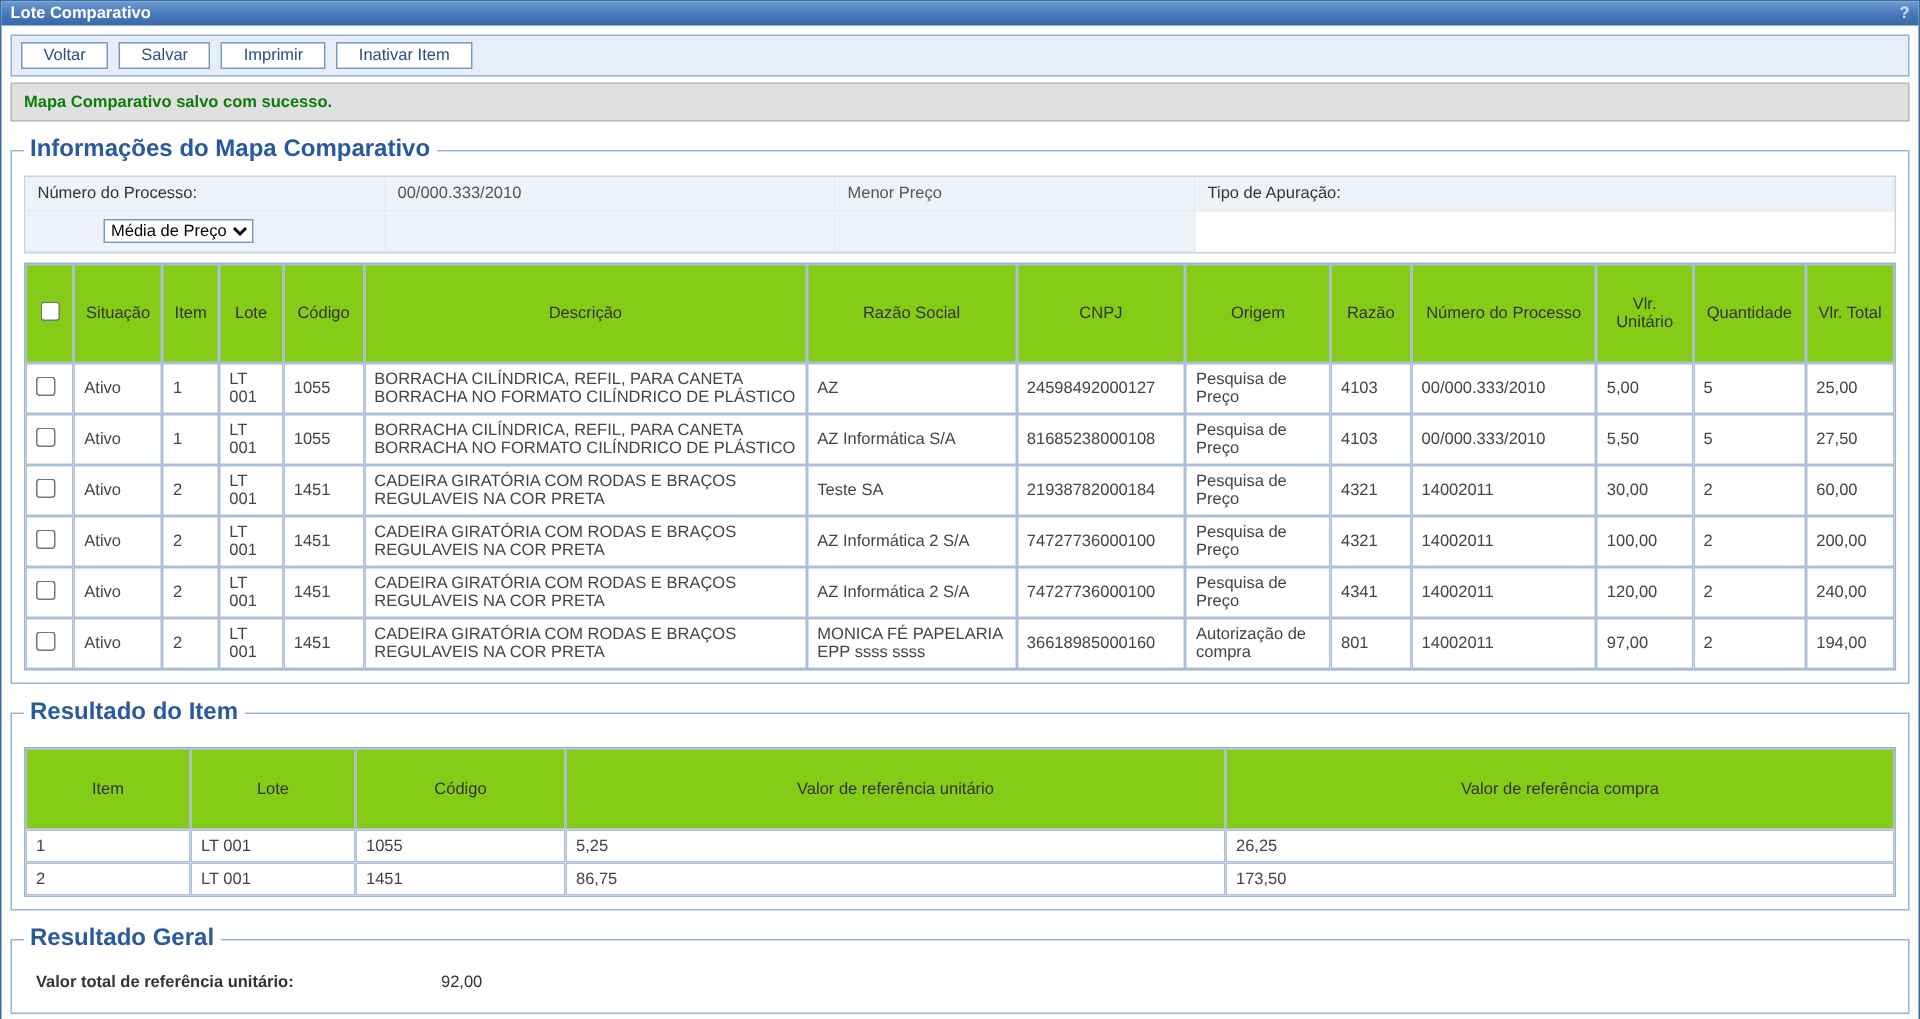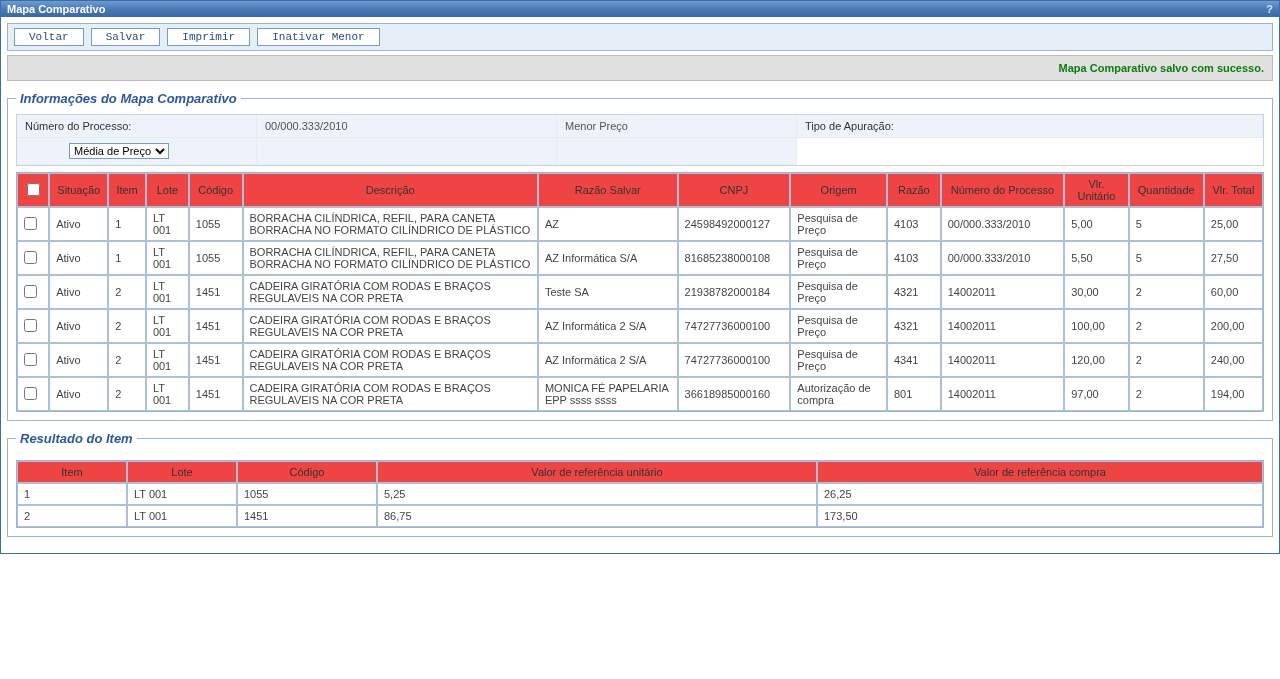--- a/index.html
+++ b/index.html
@@ -37,45 +37,43 @@
     border: 1px solid #99b3d6;
     padding: 4px 6px;
     margin-bottom: 4px;
   }
   .toolbar button {
     background: #fff;
     border: 1px solid #7a9ac6;
     color: #2a4d80;
     padding: 2px 14px;
     margin-right: 4px;
-    font-family: Liberation Mono, monospace;
+    font-family: Liberation Sans, sans-serif;
     font-size: 11px;
     cursor: pointer;
   }
   .message-bar {
     background: #e0e0e0;
     border: 1px solid #bbb;
     padding: 6px 8px;
     margin-bottom: 10px;
     color: #0a7d0a;
     font-weight: bold;
     font-size: 11px;
-    text-align: right;
   }
   fieldset {
     border: 1px solid #9ab3d6;
     margin: 0 0 10px 0;
     padding: 8px 8px 8px 8px;
   }
   legend {
     color: #2a5a9e;
     font-weight: bold;
-    font-size: 13px;
+    font-size: 16px;
     padding: 0 4px;
-    font-style: italic;
   }
   .info-grid {
     display: grid;
     grid-template-columns: 240px 300px 240px 1fr;
     border: 1px solid #c5d4e8;
   }
   .info-grid > div {
     padding: 5px 8px;
     border-right: 1px solid #e3ebf5;
     border-bottom: 1px solid #e3ebf5;
@@ -105,49 +103,49 @@
   }
   table.data th, table.data td {
     border: 1px solid #aebfd9;
     padding: 4px 6px;
     font-size: 11px;
     text-align: left;
     vertical-align: middle;
     word-wrap: break-word;
   }
   table.data th {
-    background: #ef4444;
+    background: #84cc16;
     color: #333;
     text-align: center;
     font-weight: normal;
-    padding: 4px 4px;
+    padding: 20px 4px;
   }
   table.data td {
     background: #fff;
     color: #444;
   }
   .chk-col { width: 30px; text-align:center; }
   input[type=checkbox] { margin:0; }
   .bold-label { font-weight: bold; padding: 6px 8px; }
 </style>
 </head>
 <body>
 
 <div class="window">
   <div class="titlebar">
-    <span>Mapa Comparativo</span>
+    <span>Lote Comparativo</span>
     <span class="help-icon">?</span>
   </div>
   <div class="content">
 
     <div class="toolbar">
       <button>Voltar</button>
       <button>Salvar</button>
       <button>Imprimir</button>
-      <button>Inativar Menor</button>
+      <button>Inativar Item</button>
     </div>
 
     <div class="message-bar">Mapa Comparativo salvo com sucesso.</div>
 
     <fieldset>
       <legend>Informações do Mapa Comparativo</legend>
       <div class="info-grid">
         <div class="label">Número do Processo:</div>
         <div class="value">00/000.333/2010</div>
         <div class="value">Menor Preço</div>
@@ -179,21 +177,21 @@
           <col style="width:55px">
         </colgroup>
         <thead>
           <tr>
             <th class="chk-col"><input type="checkbox" style=""></th>
             <th>Situação</th>
             <th>Item</th>
             <th>Lote</th>
             <th>Código</th>
             <th>Descrição</th>
-            <th>Razão Salvar</th>
+            <th>Razão Social</th>
             <th>CNPJ</th>
             <th>Origem</th>
             <th>Razão</th>
             <th>Número do Processo</th>
             <th>Vlr. Unitário</th>
             <th>Quantidade</th>
             <th>Vlr. Total</th>
           </tr>
         </thead>
         <tbody id="main-tbody">
@@ -328,15 +326,22 @@
               <td>2</td>
               <td>LT 001</td>
               <td>1451</td>
               <td>86,75</td>
               <td>173,50</td>
             </tr>
           </tbody>
       </table>
     </fieldset>
 
+    <fieldset>
+      <legend>Resultado Geral</legend>
+      <div style="display:flex;">
+        <div class="bold-label" style="width:270px;">Valor total de referência unitário:</div>
+        <div class="bold-label" style="font-weight:normal;">92,00</div>
+      </div>
+    </fieldset>
 
   </div>
 </div>
 
 </body></html>

